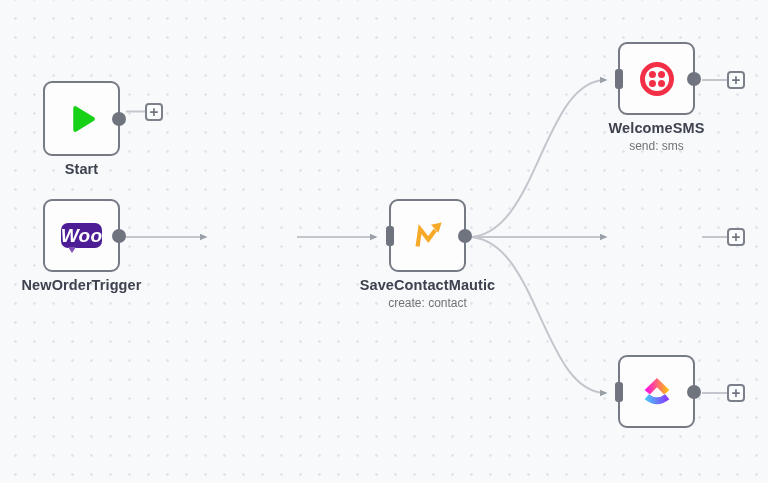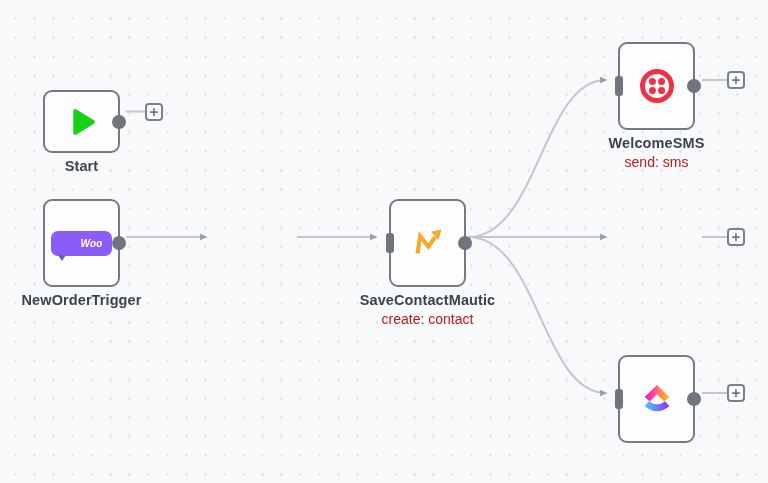--- a/index.html
+++ b/index.html
@@ -9,60 +9,60 @@
   }
   .canvas{
     position:relative;width:768px;height:483px;
     background-color:#f8f9fb;
     background-image:radial-gradient(circle,#e2e4eb 1.1px,rgba(0,0,0,0) 1.5px);
     background-size:19px 19px;background-position:6px 9px;
   }
   .edges{position:absolute;left:0;top:0;width:768px;height:483px;pointer-events:none;}
   .edges path{pointer-events:stroke;}
   .node{
-    position:absolute;width:77px;height:88px;
+    position:absolute;width:77px;height:73px;
     background:#fdfdfe;border:2px solid #757a84;border-radius:9px;
     box-sizing:border-box;display:flex;align-items:center;justify-content:center;
   }
-  .n-start{left:43px;top:90px;height:63px;}
+  .n-start{left:43px;top:81px;height:75px;}
   .n-neworder{left:43px;top:199px;}
   .n-normalization{left:214px;top:199px;}
   .n-savecontact{left:389px;top:199px;}
   .n-welcomesms{left:618px;top:42px;}
   .n-welcomeemail{left:618px;top:199px;}
   .n-createfollowup{left:618px;top:355px;}
   .caption{
     position:absolute;top:calc(100% + 7px);left:50%;transform:translateX(-50%);
     text-align:center;white-space:nowrap;
   }
   .caption .label{font-size:14.5px;font-weight:700;color:#3d424e;letter-spacing:.1px;}
-  .caption .subtitle{font-size:14px;color:#b91c1c;margin-top:3px;font-weight:400;}
+  .caption .subtitle{font-size:12px;color:#737373;margin-top:3px;font-weight:400;}
   .out-dot{
     position:absolute;right:-8px;top:50%;transform:translateY(-50%);
     width:14px;height:14px;border-radius:50%;background:#6f747e;
   }
   .in-bar{
     position:absolute;left:-5px;top:50%;transform:translateY(-50%);
     width:8px;height:20px;border-radius:3px;background:#6f747e;
   }
   .plus-btn{
     position:absolute;width:18px;height:18px;box-sizing:border-box;
     border:2px solid #7b808a;border-radius:4px;background:#fbfcfd;
     display:flex;align-items:center;justify-content:center;
     color:#6f747e;font-size:14px;font-weight:700;line-height:1;
     font-family:"DejaVu Sans Mono",monospace;cursor:pointer;
   }
   .p-start{left:145px;top:103px;}
   .p-sms{left:727px;top:71px;}
   .p-email{left:727px;top:228px;}
   .p-task{left:727px;top:384px;}
   .woo-bubble{
-    position:relative;width:41px;height:25px;border-radius:7px;background:#8b5cf6;
+    position:relative;width:41px;height:25px;border-radius:7px;background:#4c1d95;
     display:flex;align-items:center;justify-content:center;
-    color:#fff;font-weight:700;font-style:italic;font-size:10px;letter-spacing:.2px;padding-left:20px;
+    color:#fff;font-weight:700;font-style:italic;font-size:19px;letter-spacing:.2px;
   }
   .woo-bubble:after{
     content:"";position:absolute;left:7px;bottom:-5px;
     border-left:4px solid transparent;border-right:4px solid transparent;
     border-top:6px solid #7f54b3;
   }
   svg{display:block;}
 </style>
 </head>
 <body>

